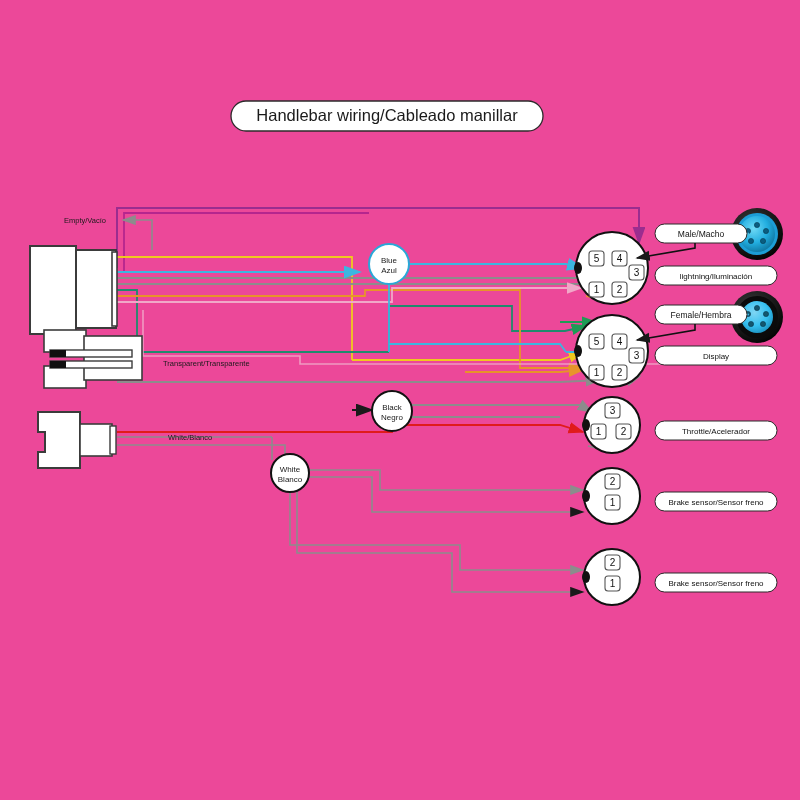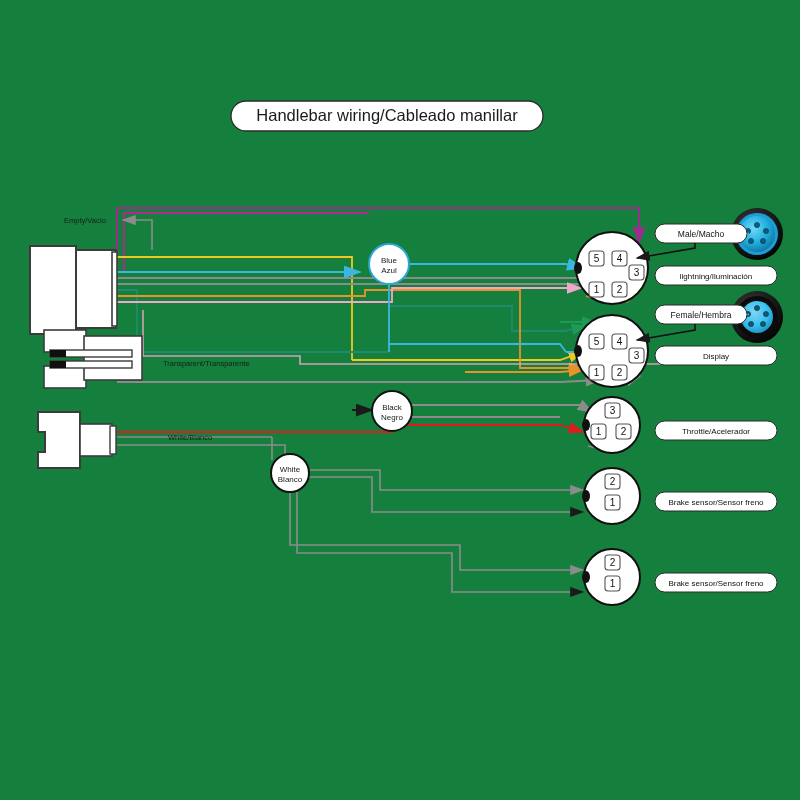--- a/index.html
+++ b/index.html
@@ -1,17 +1,17 @@
 <!DOCTYPE html>
 <html><head>
 <meta charset="utf-8">
 <style>
   html,body{margin:0;padding:0;background:#ffffff;}
   body{width:800px;height:800px;font-family:"Liberation Sans",sans-serif;overflow:hidden;}
-  #stage{position:relative;width:800px;height:800px;background:#15803d;}
+  #stage{position:relative;width:800px;height:800px;background:#ec4899;}
   svg#diagram{position:absolute;left:0;top:0;width:800px;height:800px;}
   .lbl{font-family:"Liberation Sans",sans-serif;fill:#1a1a1a;}
 </style>
 </head>
 <body>
 
 <div id="stage">
   <svg id="diagram" viewBox="0 0 800 800">
     <defs>
       <marker id="ar-gray" markerWidth="9" markerHeight="9" refX="8" refY="3.2" orient="auto">

